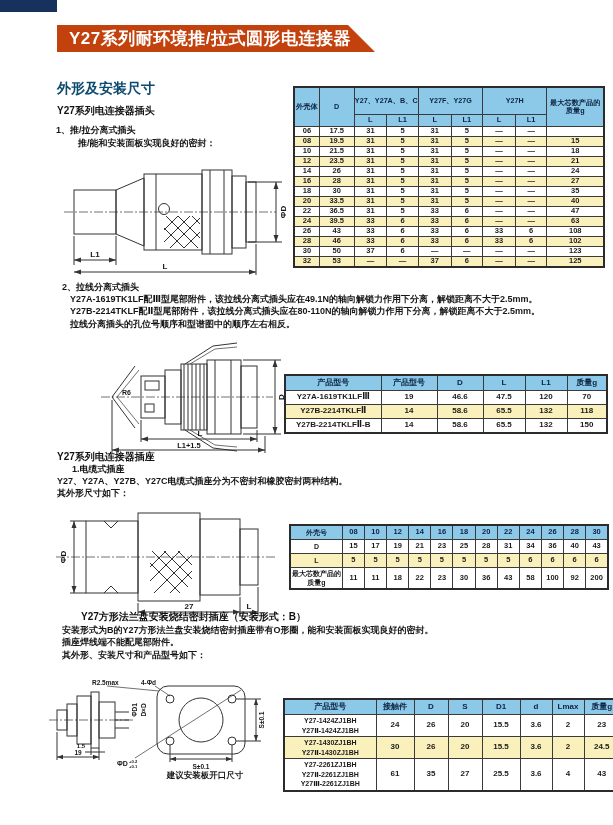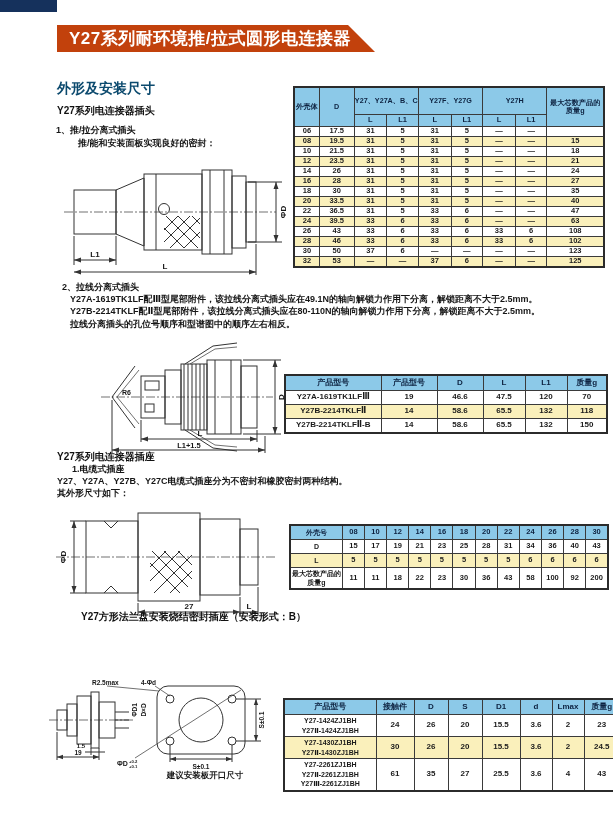--- a/index.html
+++ b/index.html
@@ -514,20 +514,25 @@
             <td>58</td>
             <td>100</td>
             <td>92</td>
             <td>200</td>
           </tr>
         </tbody>
       </table>
     </div>
 
   <div class="abs h-bold" style="left:57px;top:610px;margin-left:24px;">Y27方形法兰盘安装烧结密封插座（安装形式：B）</div>
+  <div class="abs" style="left:62px;top:624px;width:545px;">
+    <div class="txt">安装形式为B的Y27方形法兰盘安装烧结密封插座带有O形圈，能和安装面板实现良好的密封。</div>
+    <div class="txt">插座焊线端不能配尾部附件。</div>
+    <div class="txt">其外形、安装尺寸和产品型号如下：</div>
+  </div>
 
   <svg class="abs dwg" style="left:45px;top:678px;" width="248" height="102" viewBox="0 0 248 102">
     <line class="cl" x1="4" y1="42" x2="88" y2="42"></line>
     <rect x="12" y="32" width="10" height="20"></rect>
     <rect x="22" y="26" width="10" height="32"></rect>
     <rect x="32" y="18" width="14" height="48"></rect>
     <rect x="46" y="14" width="8" height="56"></rect>
     <rect x="54" y="24" width="16" height="36"></rect>
     <g class="thin">
       <line x1="70" y1="34" x2="84" y2="34"></line>

